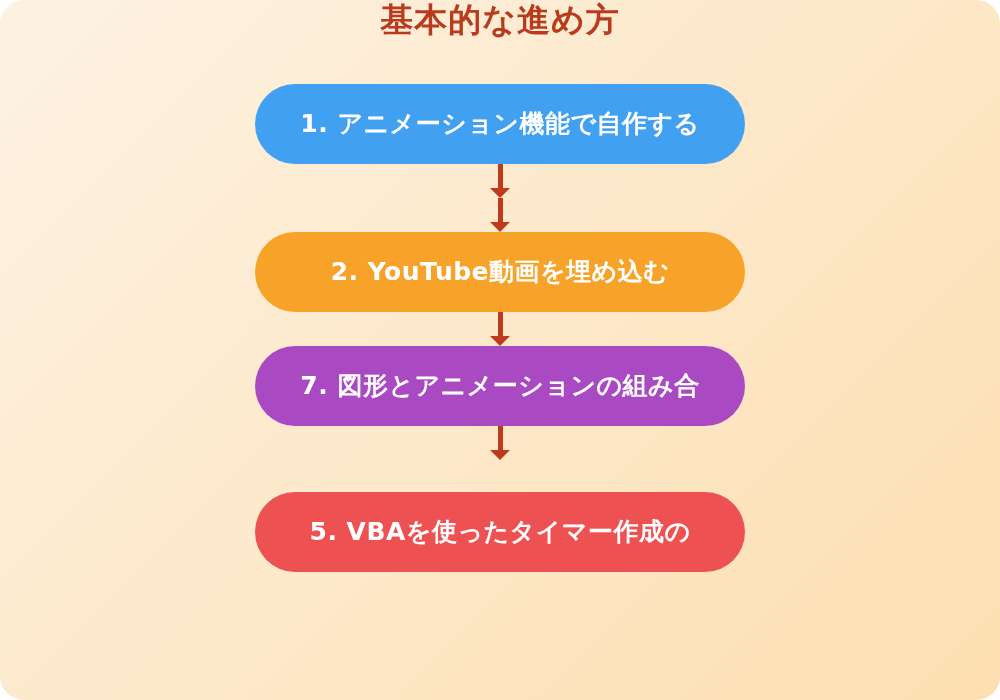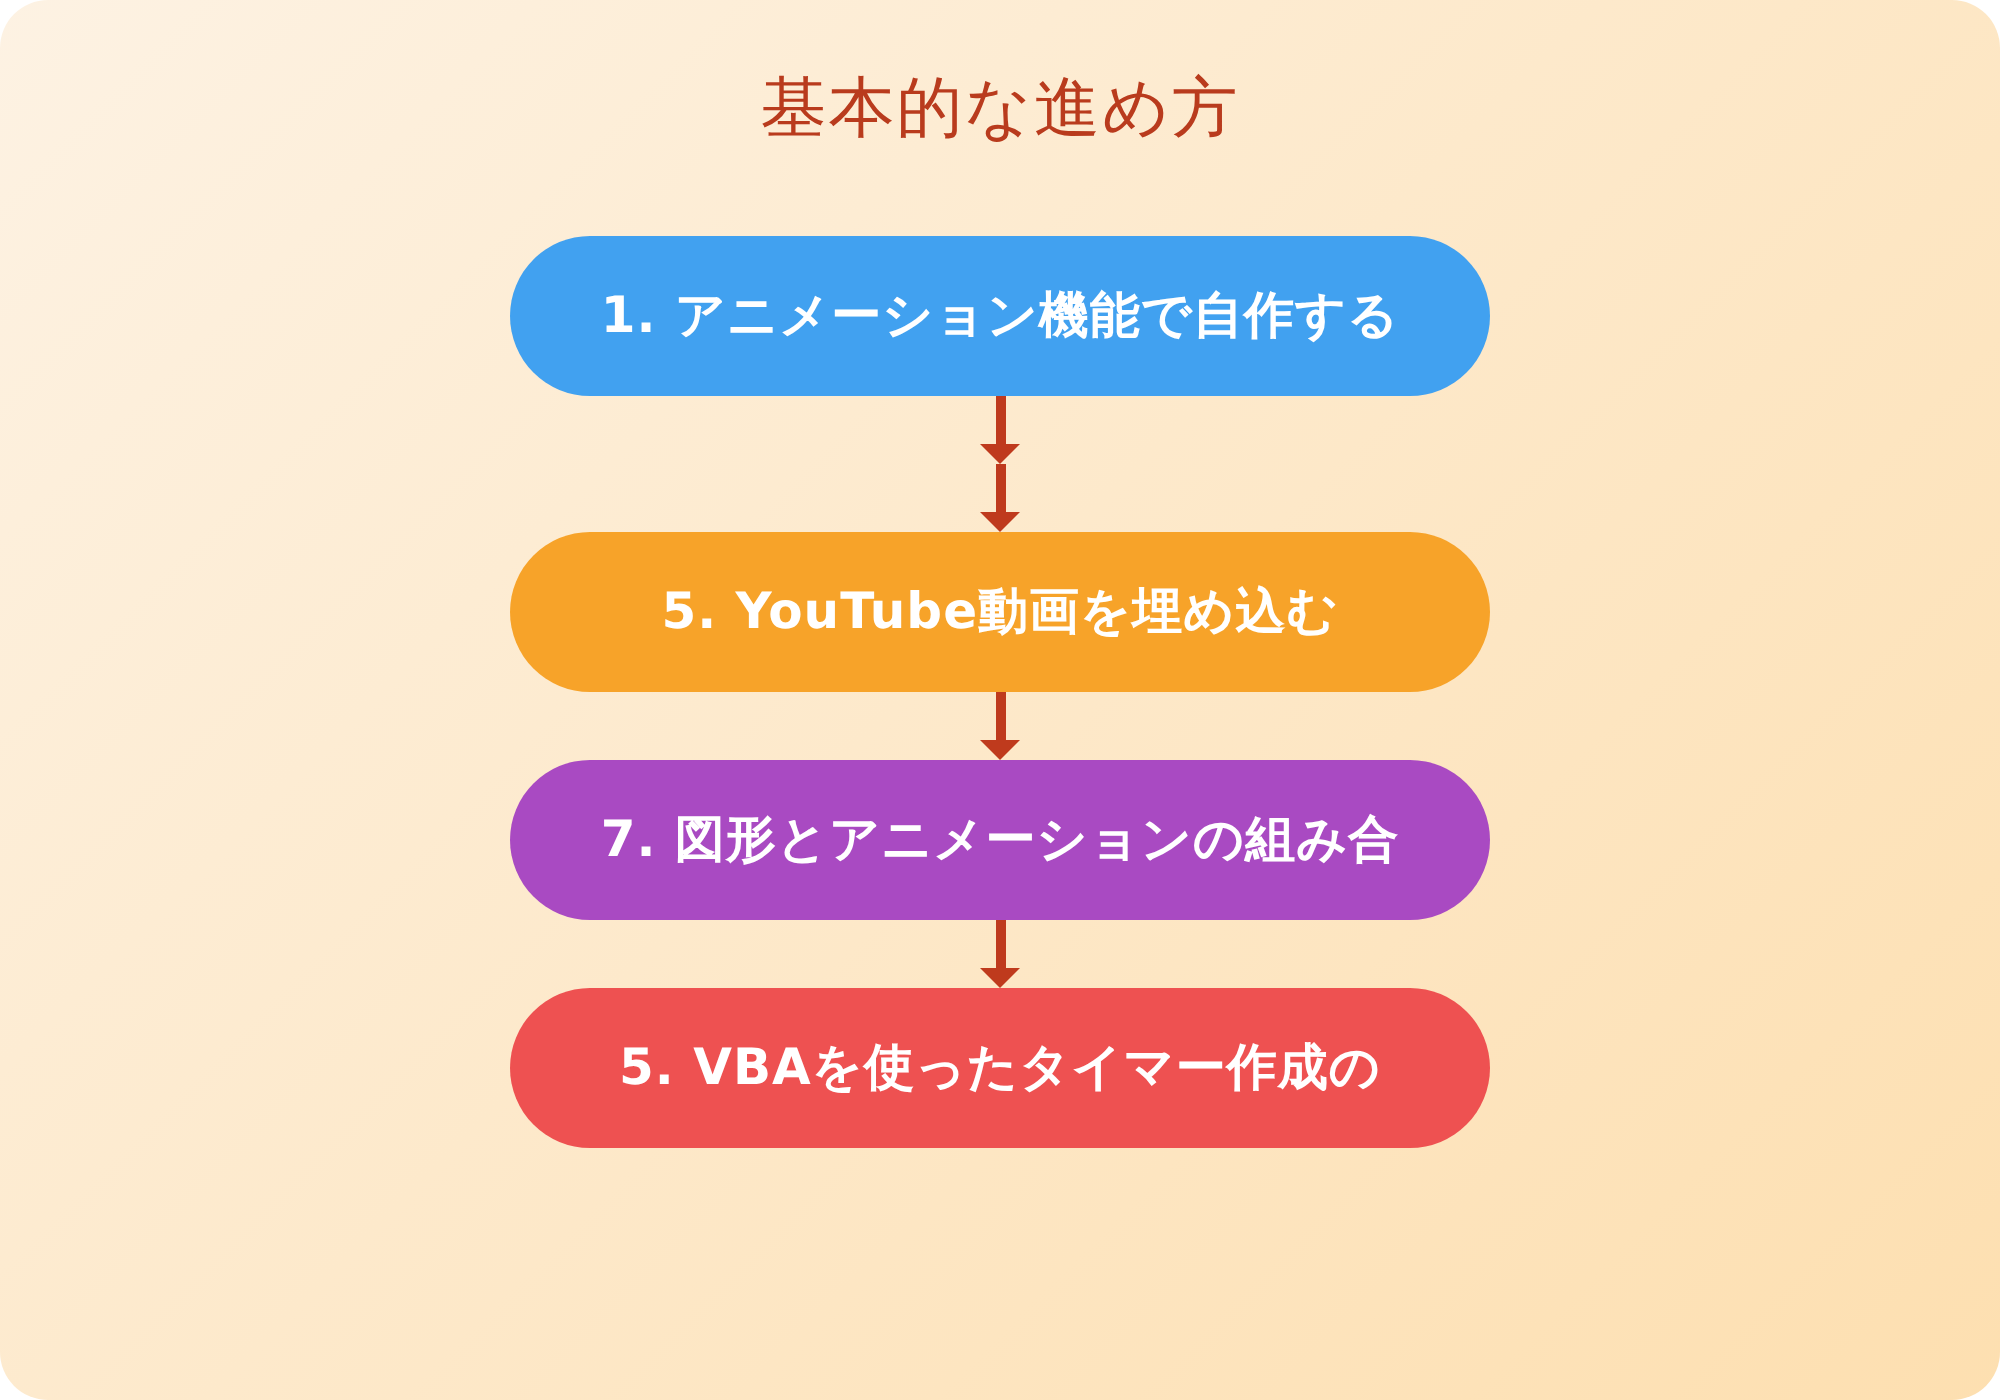--- a/index.html
+++ b/index.html
@@ -17,25 +17,24 @@
     font-family: "DejaVu Sans", "Liberation Sans", sans-serif;
     overflow: hidden;
   }
   .canvas {
     width: 1000px;
     height: 700px;
     border-radius: 24px;
     background: linear-gradient(135deg, var(--bg-start) 0%, var(--bg-end) 100%);
   }
   .title {
-    padding-top: 34px;
     text-align: center;
     font-size: 33px;
     line-height: 1.2;
-    font-weight: normal;
+    font-weight: bold;
     color: var(--title-color);
     letter-spacing: 1px;
   }
   .flow {
     margin-top: 44px;
     display: flex;
     flex-direction: column;
     align-items: center;
   }
   .step {
@@ -90,35 +89,35 @@
       <span class="arrow-head"></span>
     </div>
 
 
     <div class="arrow">
       <span class="arrow-line"></span>
       <span class="arrow-head"></span>
     </div>
 
     <div class="step" style="background: rgb(247, 163, 41);">
-      <span class="step-label">5. YouTube動画を埋め込む</span>
+      <span class="step-label">2. YouTube動画を埋め込む</span>
     </div>
 
     <div class="arrow">
       <span class="arrow-line"></span>
       <span class="arrow-head"></span>
     </div>
 
     <div class="step" style="background: rgb(169, 74, 194);">
       <span class="step-label">7. 図形とアニメーションの組み合</span>
     </div>
 
     <div class="arrow">
       <span class="arrow-line"></span>
       <span class="arrow-head"></span>
     </div>
 
-    <div class="step" style="background: rgb(238, 81, 81);">
+    <div class="step" style="background: rgb(238, 81, 81); margin-top: 32px;">
       <span class="step-label">5. VBAを使ったタイマー作成の</span>
     </div>
 
   </div>
 </div>
 
 </body></html>

